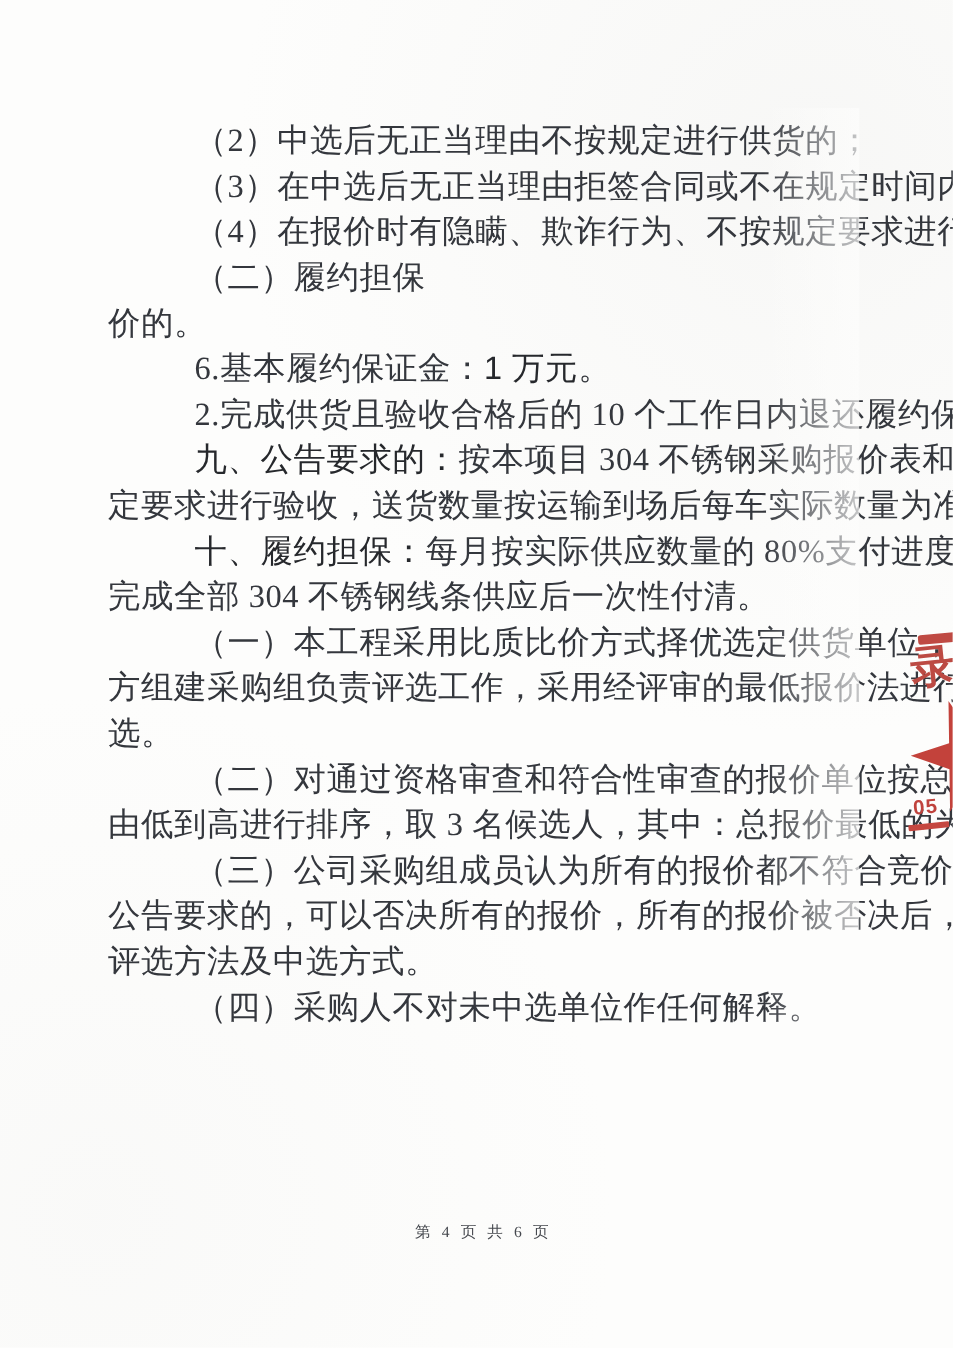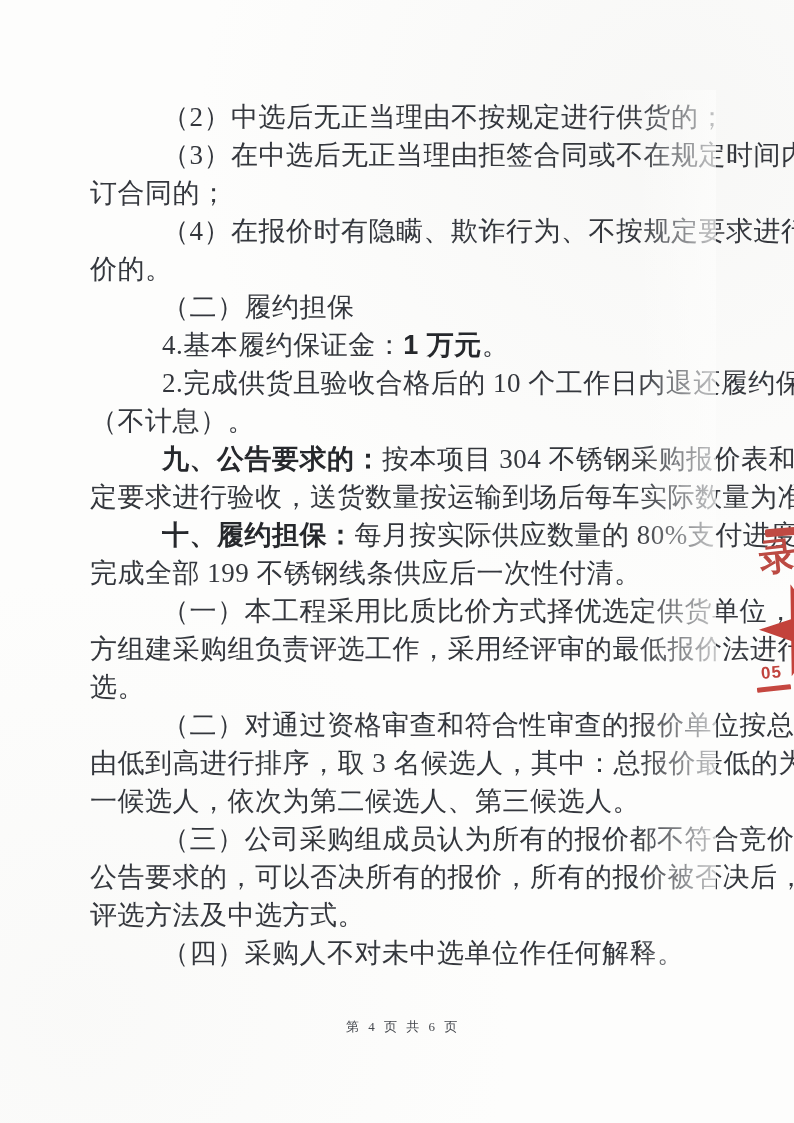--- a/index.html
+++ b/index.html
@@ -23,21 +23,21 @@
     color: #34373d;
   }
   .line {
     height: 38px; line-height: 38px;
     font-size: 27px;
     white-space: nowrap;
     letter-spacing: 0.5px;
   }
   .line.indent { padding-left: 72px; }
   .seg.bold {
-    font-weight: 700;
+    font-weight: 400;
     font-family: "Liberation Sans", sans-serif;
     color: #26282c;
   }
   .fade-overlay {
     position: absolute;
     left: 636px; top: 90px; width: 80px; height: 930px;
     background: linear-gradient(to right, rgba(253,253,252,0), rgba(253,253,252,0.72));
     pointer-events: none;
   }
   .footer {
@@ -100,37 +100,34 @@
   }
 </style>
 </head>
 <body>
 
 <div class="page">
 
   <div class="doc-body">
       <div class="line indent"><span class="seg">（2）中选后无正当理由不按规定进行供货的；</span></div>
       <div class="line indent"><span class="seg">（3）在中选后无正当理由拒签合同或不在规定时间内签</span></div>
-      <div class="line"><span class="seg">订合同的；</span></div>
       <div class="line indent"><span class="seg">（4）在报价时有隐瞒、欺诈行为、不按规定要求进行报</span></div>
+      <div class="line indent"><span class="seg">（二）履约担保</span></div>
       <div class="line"><span class="seg">价的。</span></div>
-      <div class="line indent"><span class="seg">（二）履约担保</span></div>
-      <div class="line indent"><span class="seg">4.基本履约保证金：</span><span class="seg bold">1 万元</span><span class="seg">。</span></div>
+      <div class="line indent"><span class="seg">6.基本履约保证金：</span><span class="seg bold">1 万元</span><span class="seg">。</span></div>
       <div class="line indent"><span class="seg">2.完成供货且验收合格后的 10 个工作日内退还履约保证金</span></div>
-      <div class="line"><span class="seg">（不计息）。</span></div>
       <div class="line indent"><span class="seg bold">九、公告要求的：</span><span class="seg">按本项目 304 不锈钢采购报价表和相关规</span></div>
       <div class="line"><span class="seg">定要求进行验收，送货数量按运输到场后每车实际数量为准。</span></div>
       <div class="line indent"><span class="seg bold">十、履约担保：</span><span class="seg">每月按实际供应数量的 80%支付进度款，</span></div>
-      <div class="line"><span class="seg">完成全部 199 不锈钢线条供应后一次性付清。</span></div>
+      <div class="line"><span class="seg">完成全部 304 不锈钢线条供应后一次性付清。</span></div>
       <div class="line indent"><span class="seg">（一）本工程采用比质比价方式择优选定供货单位，采购</span></div>
       <div class="line"><span class="seg">方组建采购组负责评选工作，采用经评审的最低报价法进行评</span></div>
       <div class="line"><span class="seg">选。</span></div>
       <div class="line indent"><span class="seg">（二）对通过资格审查和符合性审查的报价单位按总报价</span></div>
       <div class="line"><span class="seg">由低到高进行排序，取 3 名候选人，其中：总报价最低的为第</span></div>
-      <div class="line"><span class="seg">一候选人，依次为第二候选人、第三候选人。</span></div>
       <div class="line indent"><span class="seg">（三）公司采购组成员认为所有的报价都不符合竞价询价</span></div>
       <div class="line"><span class="seg">公告要求的，可以否决所有的报价，所有的报价被否决后，采</span></div>
       <div class="line"><span class="seg">评选方法及中选方式。</span></div>
       <div class="line indent"><span class="seg">（四）采购人不对未中选单位作任何解释。</span></div>
     </div>
 
   <div class="fade-overlay"></div>
 
   <div class="stamp">
     <div class="stamp-bar"></div>

